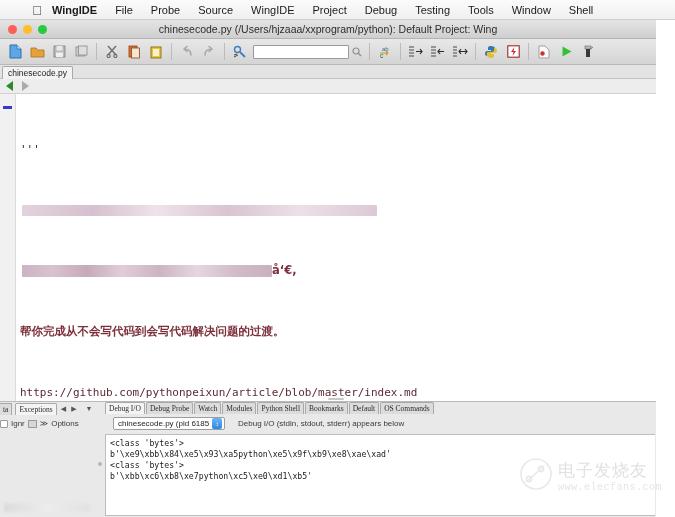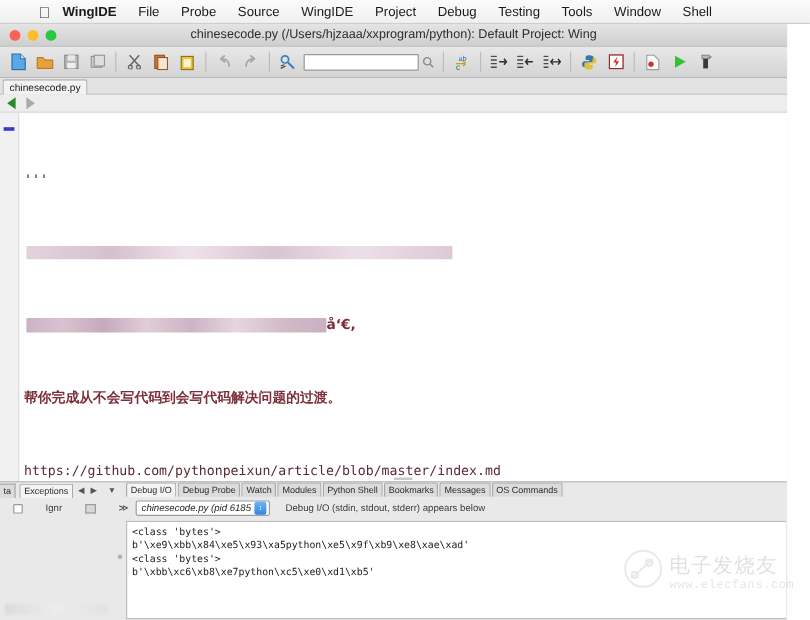--- a/index.html
+++ b/index.html
@@ -84,30 +84,30 @@
     display:inline-block; vertical-align:middle; border-radius:1px;
     background:linear-gradient(90deg,#cbb3c3 0%,#d9c2d0 12%,#c6aabb 26%,#e0cdd8 40%,#cdb4c4 55%,#e6d6df 70%,#d2bcc9 85%,#c9b0c0 100%);
     filter: blur(0.6px);
   }
   .redact.pale {
     background:linear-gradient(90deg,#e3d2dd 0%,#d6c0cf 20%,#efe3ea 38%,#d9c4d2 58%,#ece0e8 78%,#ddc9d6 100%);
   }
 
   
   .bottompanel { position:absolute; left:0; bottom:0; width:100%; height:116px; background:#e9e9e9; border-top:1px solid #b9b9b9; }
-  .btabrow { position:relative; height:14px; display:flex; align-items:flex-end; }
+  .btabrow { position:relative; height:14px; display:flex; align-items:flex-end;font-family:Liberation Serif, serif; }
   .leftgroup { position:absolute; left:0; top:0; height:14px; display:flex; align-items:center; gap:3px; }
   .btab {
     height:12px; background:#dcdcdc; border:1px solid #a9a9a9; border-bottom:none;
     border-radius:2px 2px 0 0; padding:0 3px; font-size:7.5px; color:#2b2b2b; line-height:11px; white-space:nowrap;
   }
   .btab.active { background:#f4f4f4; }
   .btab.clip { border-radius:0; border-left:none; }
   .arrowbtn { font-size:7px; color:#555; padding:0 1px; }
-  .optrow { position:relative; height:15px; display:flex; align-items:center; gap:19px; padding-left:11px; font-size:8px; color:#3a3a3a; }
+  .optrow { position:relative; height:15px; display:flex; align-items:center; gap:3px; padding-left:0; font-size:8px; color:#3a3a3a; }
   .chk { width:8px; height:8px; border:1px solid #9a9a9a; background:#fff; border-radius:1px;}
   .sqicon { width:9px; height:8px; border:1px solid #9a9a9a; background:#d7d7d7; }
   .procsel {
     height:13px; background:#fff; border:1px solid #9d9d9d; border-radius:2px;
     font-size:8px; color:#1d1d1d; display:flex; align-items:center; padding:0 2px 0 4px; gap:3px; white-space:nowrap;
   }
   .stepper { width:10px; height:11px; background:linear-gradient(#6fb5f5,#2e86e0); border-radius:2px; color:#fff; font-size:6px; display:flex; align-items:center; justify-content:center;}
   .hint { font-size:8px; color:#3a3a3a; white-space:nowrap; }
   .console {
     position:absolute; left:105px; right:1px; top:32px; bottom:1px;
@@ -348,33 +348,33 @@
           <span class="arrowbtn">▶</span>
           <span class="arrowbtn" style="margin-left:4px;">▼</span>
         </div>
         <div style="position:absolute;left:105px;top:0;display:flex;align-items:flex-end;gap:1px;">
           <span class="btab active">Debug I/O</span>
           <span class="btab">Debug Probe</span>
           <span class="btab">Watch</span>
           <span class="btab">Modules</span>
           <span class="btab">Python Shell</span>
           <span class="btab">Bookmarks</span>
-          <span class="btab">Messages</span>
+          <span class="btab">Default</span>
           <span class="btab">OS Commands</span>
         </div>
       </div>
 
       <div class="optrow">
         <span class="chk"></span>
         <span>Ignr</span>
         <span class="sqicon"></span>
         <span>≫</span>
         <span>Options</span>
 
-        <span class="procsel" style="position:absolute;left:113px;top:1px;font-style:italic;">
+        <span class="procsel" style="position:absolute;left:113px;top:1px;">
           <span>chinesecode.py (pid 6185</span>
           <span class="stepper">↕</span>
         </span>
         <span class="hint" style="position:absolute;left:238px;top:3px;">Debug I/O (stdin, stdout, stderr) appears below</span>
       </div>
 
       <div class="consoleleft">
         <span class="blurbar"></span>
       </div>
       <span class="bullet"></span>

